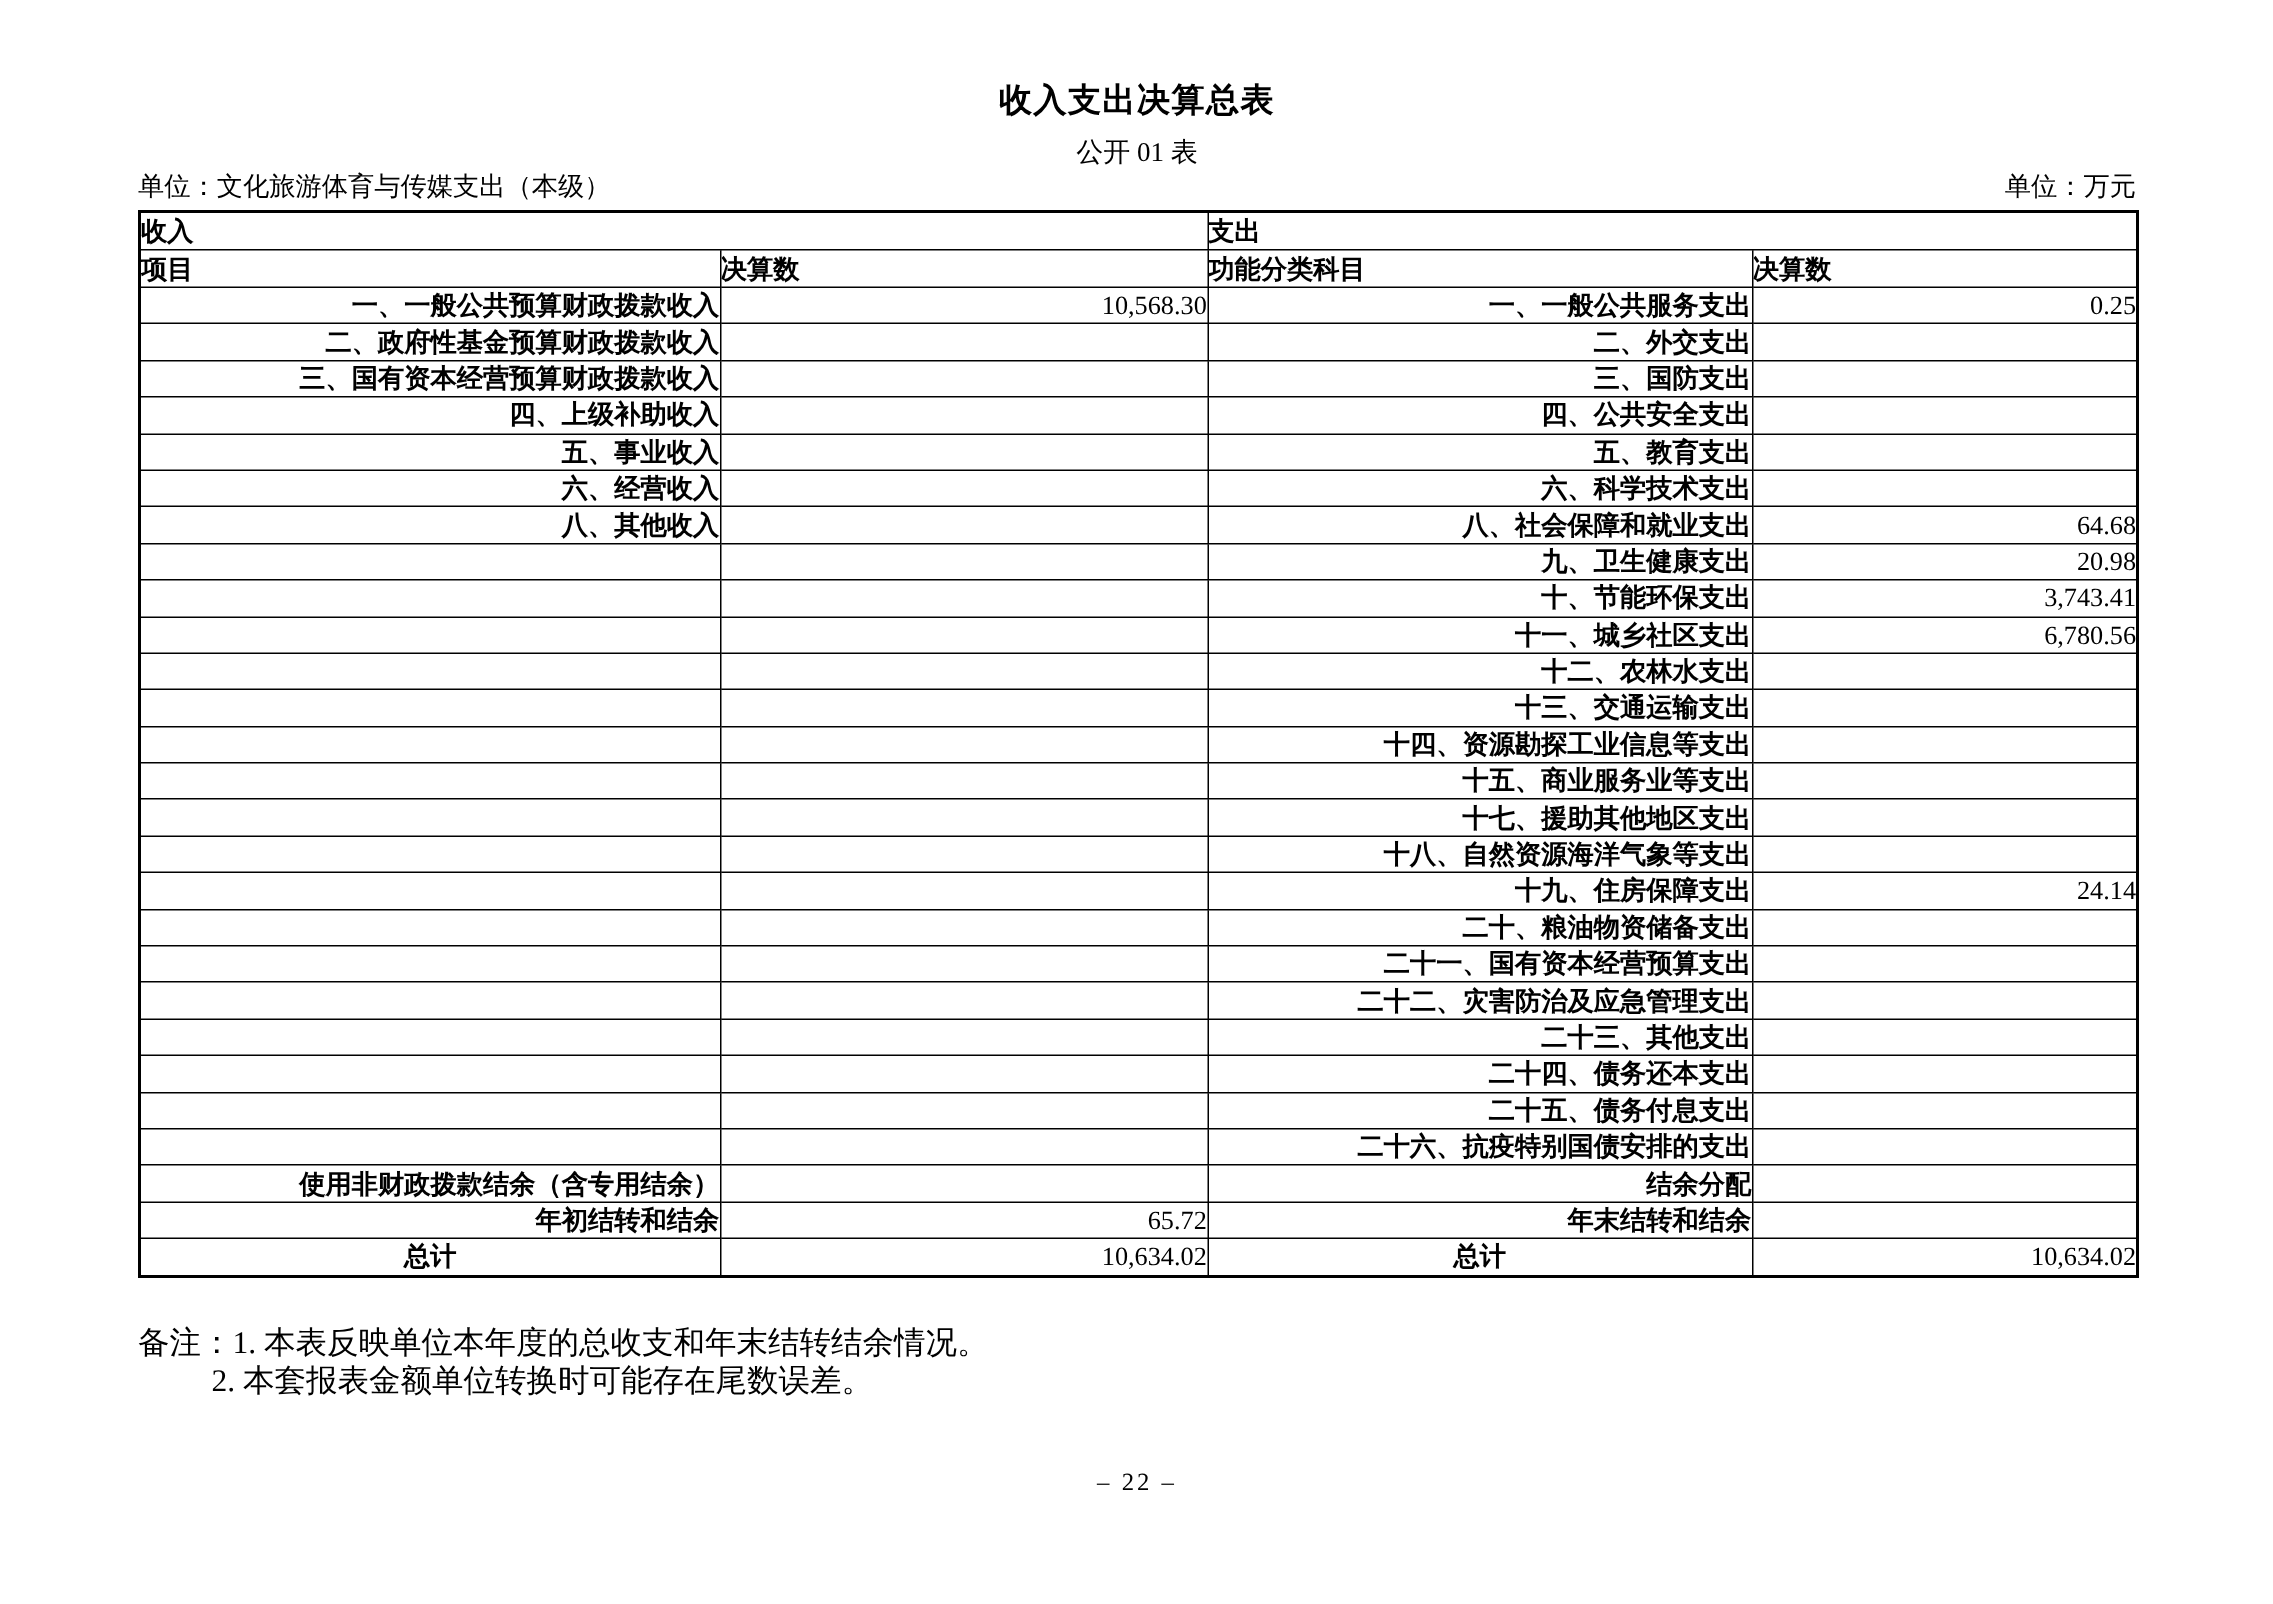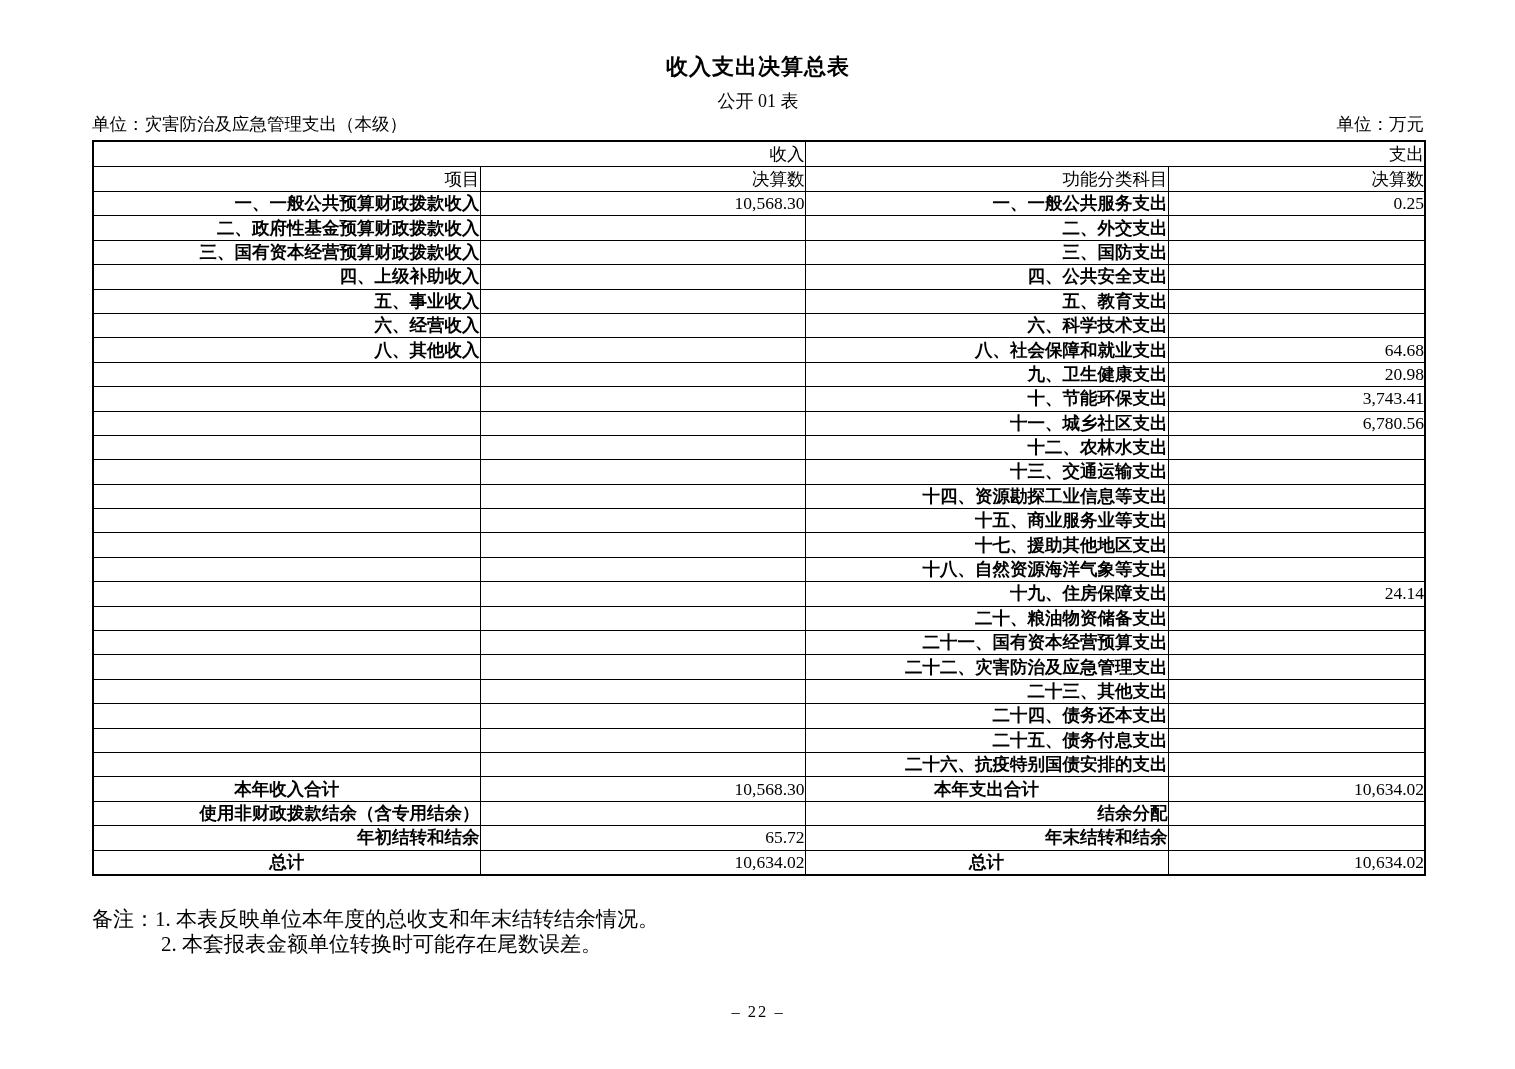--- a/index.html
+++ b/index.html
@@ -45,22 +45,22 @@
   }
   table.budget th, table.budget td {
     border: 1px solid #000000;
     padding: 0;
     font-size: 17.5px;
     overflow: hidden;
     white-space: nowrap;
   }
   table.budget thead th {
     height: 24px;
-    font-weight: normal;
-    text-align: right;
+    font-weight: bold;
+    text-align: left;
     line-height: 24px;
   }
   table.budget tbody td {
     height: 23.4px;
     line-height: 23px;
   }
   td.lbl {
     font-weight: bold;
     text-align: right;
     padding-left: 3px;
@@ -73,40 +73,40 @@
     font-weight: normal;
     text-align: right;
     padding-right: 12px;
   }
   .notes {
     margin-top: 31px;
     font-size: 21px;
     line-height: 25px;
   }
   .notes .indent {
-    margin-left: 69px;
+    margin-left: 49px;
   }
   .page-number {
     margin-top: 45px;
     text-align: center;
     font-size: 16.5px;
     letter-spacing: 2px;
   }
 </style>
 </head>
 <body>
 
 <div class="sheet">
 
   <div class="doc-title">收入支出决算总表</div>
 
   <div class="code-line">公开 01 表</div>
 
   <div class="unit-line">
-    <span>单位：灾害防治及应急管理支出（本级）</span>
+    <span>单位：文化旅游体育与传媒支出（本级）</span>
     <span>单位：万元</span>
   </div>
 
   <table class="budget">
     <colgroup>
       <col style="width:387px">
       <col style="width:325px">
       <col style="width:363px">
       <col style="width:257px">
     </colgroup>
@@ -261,26 +261,20 @@
           <td class="lbl">二十五、债务付息支出</td>
           <td class="amt"></td>
         </tr>
         <tr>
           <td class="lbl"></td>
           <td class="amt"></td>
           <td class="lbl">二十六、抗疫特别国债安排的支出</td>
           <td class="amt"></td>
         </tr>
         <tr>
-          <td class="lbl center">本年收入合计</td>
-          <td class="amt">10,568.30</td>
-          <td class="lbl center">本年支出合计</td>
-          <td class="amt">10,634.02</td>
-        </tr>
-        <tr>
           <td class="lbl">使用非财政拨款结余（含专用结余）</td>
           <td class="amt"></td>
           <td class="lbl">结余分配</td>
           <td class="amt"></td>
         </tr>
         <tr>
           <td class="lbl">年初结转和结余</td>
           <td class="amt">65.72</td>
           <td class="lbl">年末结转和结余</td>
           <td class="amt"></td>

